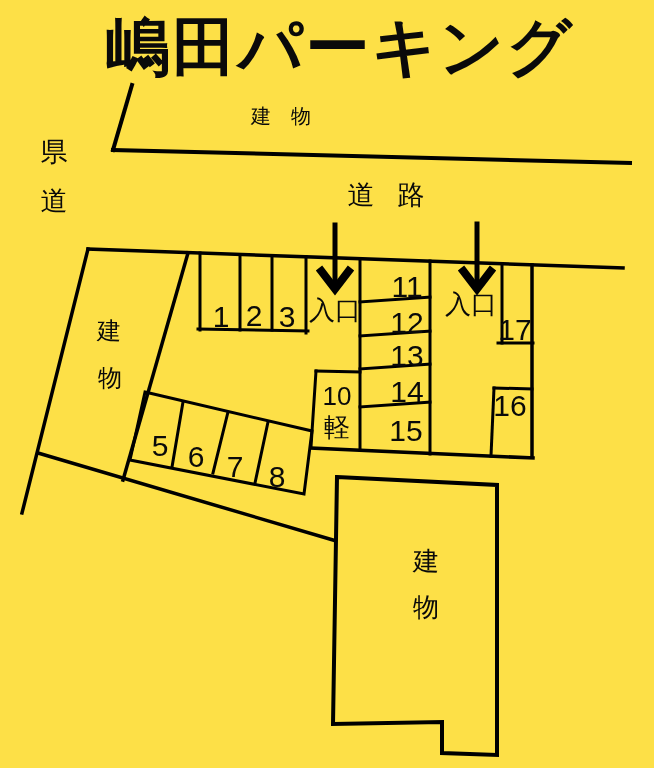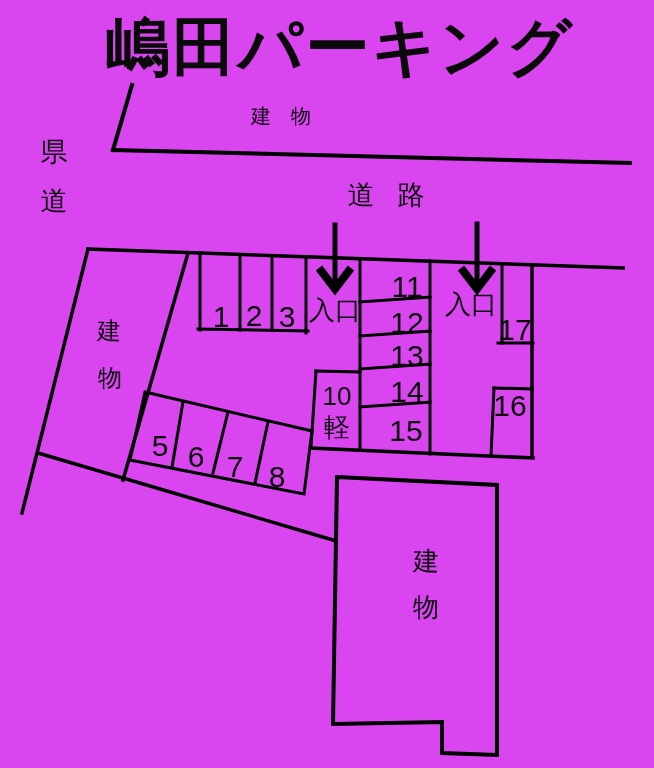--- a/index.html
+++ b/index.html
@@ -1,17 +1,17 @@
 <!DOCTYPE html>
 <html><head>
 <meta charset="utf-8">
 <style>
   html,body{margin:0;padding:0;background:#fff;}
   .stage{
-    position:relative;width:654px;height:768px;background:#d946ef;overflow:hidden;
+    position:relative;width:654px;height:768px;background:#fde047;overflow:hidden;
     font-family:"Liberation Sans","DejaVu Sans",sans-serif;
   }
   svg{display:block;}
   .ln{stroke:#000000;fill:none;stroke-linecap:square;stroke-linejoin:miter;}
   .w3{stroke-width:3;}
   .w35{stroke-width:3.5;}
   .w4{stroke-width:4;}
   .shaft{stroke-width:5;}
   .head{stroke-width:8;stroke-linecap:butt;}
   text{fill:#0a0a0a;font-family:"Liberation Sans","DejaVu Sans",sans-serif;}

